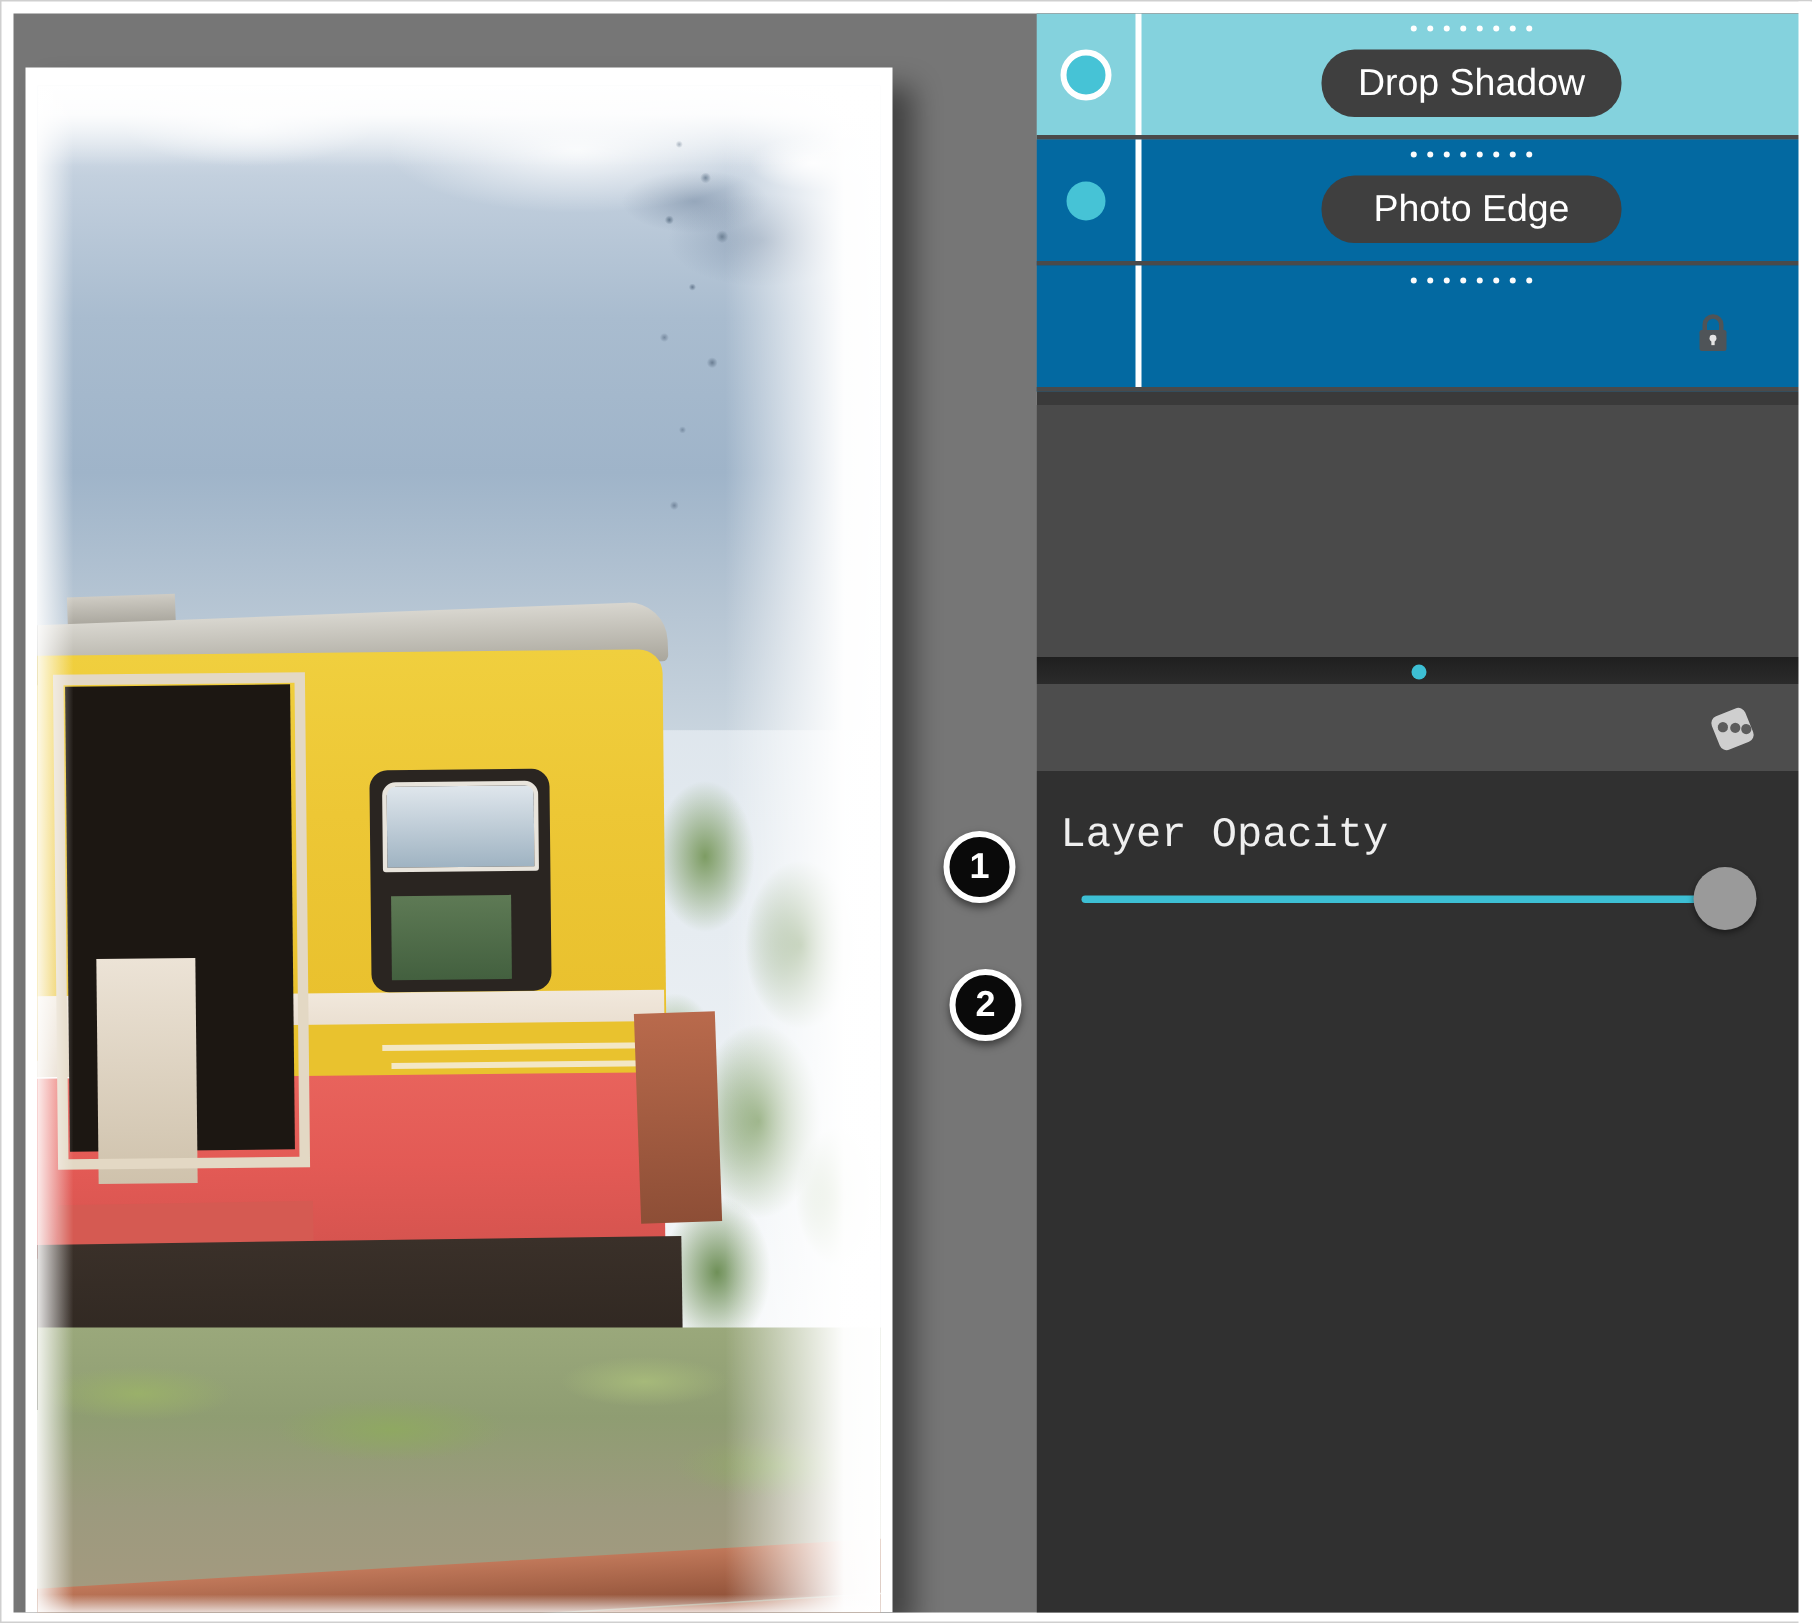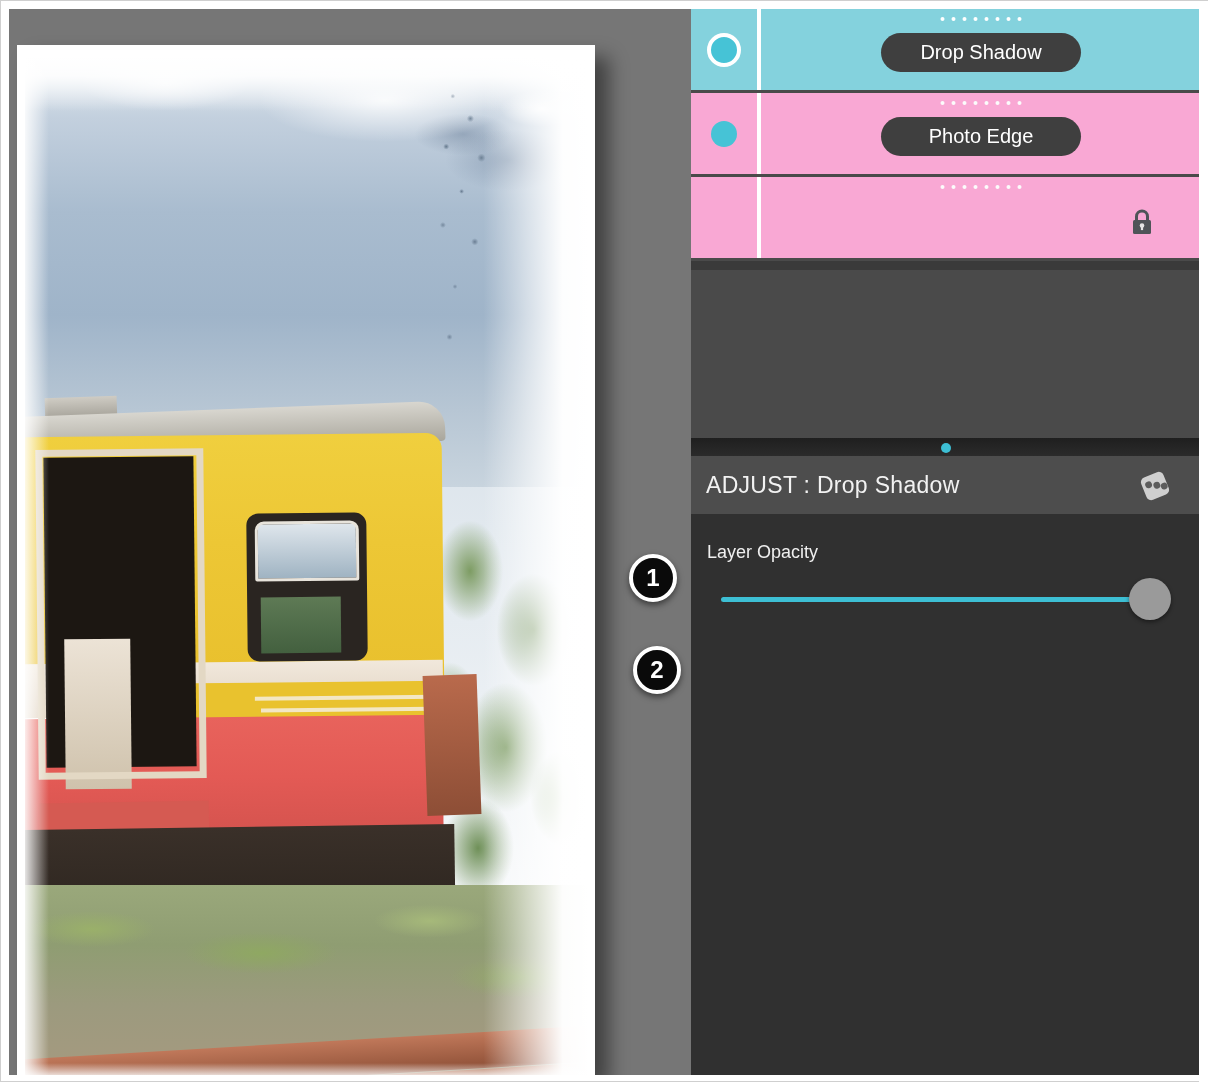--- a/index.html
+++ b/index.html
@@ -233,21 +233,21 @@
     width:510px; height:1066px;
     background:#3a3a3a;
     overflow:hidden;
   }
 
   
   #layers-list { position:absolute; left:0; top:0; width:100%; }
   .layer-row {
     position:relative;
     height:84px;
-    background:#f9a8d4;
+    background:#0369a1;
     border-bottom:3px solid #4a4a4a;
     display:flex; align-items:center;
   }
   .layer-row.selected { background:#84d2dd; }
   .vis-cell {
     width:66px; height:100%;
     display:flex; align-items:center; justify-content:center;
     flex:0 0 66px;
   }
   .vis-dot {
@@ -283,21 +283,21 @@
   .layer-row:not(.selected) .drag-dots span { background:#fbfbfb; }
   .name-pill {
     position:absolute;
     left:50%; transform:translateX(-50%);
     top:24px;
     min-width:200px;
     padding:8px 24px;
     background:#3f3f3f;
     color:#ffffff;
     border-radius:22px;
-    font-size:20px;
+    font-size:25px;
     text-align:center;
     white-space:nowrap;
   }
   .lock-icon {
     position:absolute;
     right:44px; top:30px;
     width:30px; height:30px;
   }
 
   
@@ -345,21 +345,22 @@
   #adjust-body {
     position:absolute;
     left:0; top:505px;
     width:100%; height:561px;
     background:#303030;
   }
   #opacity-label {
     position:absolute;
     left:16px; top:28px;
     color:#efefef;
-    font-size:18px;
+    font-size:28px;
+    font-family:Liberation Mono, monospace;
   }
   #slider-wrap {
     position:absolute;
     left:30px; top:64px;
     width:440px; height:44px;
   }
   #slider-track {
     position:absolute;
     left:0; top:19px;
     width:440px; height:5px;
@@ -504,21 +505,20 @@
       </div>
     </div>
 
     <div id="layers-filler"></div>
 
     <div id="panel-divider">
       <div id="divider-dot"></div>
     </div>
 
     <div id="adjust-header">
-      <div id="adjust-title">ADJUST : Drop Shadow</div>
       <div id="dice-icon">
         <svg viewBox="0 0 36 36" width="36" height="36">
           <g transform="rotate(-22 18 18)">
             <rect x="6" y="6" width="24" height="24" rx="5" fill="#cfcfcf"></rect>
             <circle cx="12.5" cy="14.5" r="3.4" fill="#5c5c5c"></circle>
             <circle cx="20" cy="18" r="3.4" fill="#5c5c5c"></circle>
             <circle cx="26.5" cy="21.5" r="3.4" fill="#5c5c5c"></circle>
           </g>
         </svg>
       </div>

